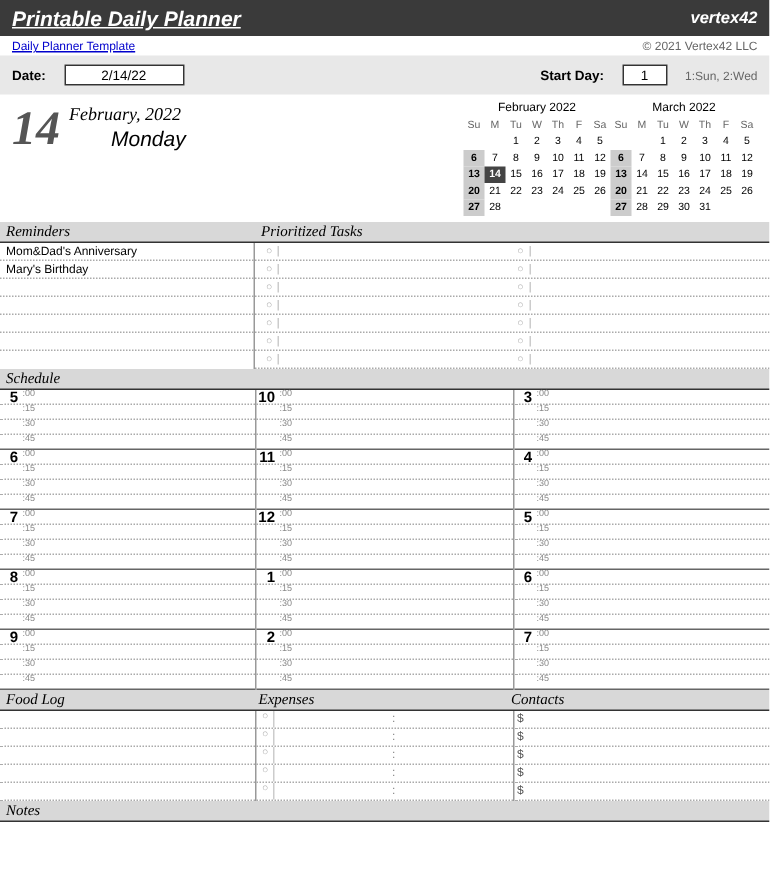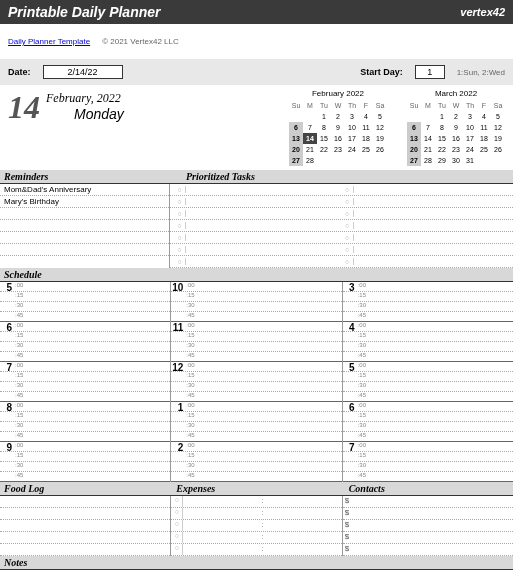--- a/index.html
+++ b/index.html
@@ -1,46 +1,46 @@
 <!DOCTYPE html>
 <html><head>
 <meta charset="utf-8">
 <style>
 * { box-sizing: border-box; margin: 0; padding: 0; }
 body { font-family: Arial, sans-serif; font-size: 9px; background: #fff; width: 513px; }
 .header-bar { background: #3a3a3a; color: #fff; padding: 4px 8px; display: flex; justify-content: space-between; align-items: center; }
-.header-bar h1 { font-size: 14px; font-weight: bold; font-style: italic; }
+.header-bar h1 { font-size: 14px; font-weight: bold; font-style: italic; text-decoration: underline; }
 .brand { font-size: 11px; font-weight: bold; font-style: italic; margin-left: 44px; }
-.subheader { display: flex; padding: 13px 8px; font-size: 8px; gap: 12px; }
+.subheader { display: flex; justify-content: space-between; padding: 2px 8px; font-size: 8px; gap: 12px; }
 .subheader a { color: #0000cc; text-decoration: underline; }
 .copyright { color: #666; }
 .controls { background: #e8e8e8; padding: 6px 8px; display: flex; align-items: center; gap: 12px; font-size: 9px; }
 .controls label { font-weight: bold; }
 .controls input { border: 1px solid #333; padding: 1px 4px; font-size: 9px; text-align: center; }
 .date-input { width: 80px; }
 .startday-input { width: 30px; }
 .hint { color: #666; font-size: 8px; }
 .top-row { display: flex; padding: 4px 8px; gap: 10px; }
 .day-block { flex: 0 0 170px; }
 .big-date { display: flex; align-items: flex-start; gap: 6px; }
 .big-num { font-size: 32px; font-weight: bold; font-style: italic; color: #555; font-family: Georgia, serif; }
 .month-year { font-family: Georgia, serif; font-style: italic; font-size: 12px; margin-top: 2px; }
 .weekday { font-family: Liberation Sans, sans-serif; font-style: italic; font-size: 14px; margin-left: 28px; }
 .note-row { display: flex; justify-content: space-between; margin-top: 6px; font-size: 8px; }
 .holiday { color: #cc0000; }
 .week-id { color: #666; }
-.minicals { display: flex; gap: 20px; flex: 1; justify-content: flex-end; align-items: center; }
+.minicals { display: flex; flex: 1; justify-content: flex-end; align-items: center; }
 .minical { font-size: 7px; }
 .minical-title { text-align: center; font-size: 8px; margin-bottom: 2px; }
 .minical table { border-collapse: collapse; }
 .minical th, .minical td { width: 14px; height: 11px; text-align: center; font-size: 7px; padding: 0; }
 .minical th { color: #666; font-weight: normal; }
 .minical td.hl { background: #ccc; font-weight: bold; }
 .minical td.today { background: #444; color: #fff; font-weight: bold; }
-.section-hdr { background: #d8d8d8; border-bottom: 1px solid #333; display: flex; font-family: Georgia, serif; font-style: italic; font-weight: bold; font-size: 10px; padding: 1px 4px; gap: 12px; }
+.section-hdr { background: #d8d8d8; border-bottom: 1px solid #333; display: flex; font-family: Georgia, serif; font-style: italic; font-weight: normal; font-size: 10px; padding: 1px 4px; }
 .two-col { display: flex; }
 .col-l { width: 170px; border-right: 1px solid #999; }
 .col-r { flex: 1; }
 .line { border-bottom: 1px dotted #aaa; height: 12px; padding: 0 4px; font-size: 8px; display: flex; align-items: center; }
 .task-line { display: flex; }
 .task-box { width: 12px; border-right: 1px solid #ccc; text-align: center; color: #aaa; font-size: 7px; }
 .task-text { flex: 1; padding-left: 4px; }
 .sched { display: flex; }
 .sched-col { flex: 1; border-right: 1px solid #999; }
 .sched-col:last-child { border-right: none; }

